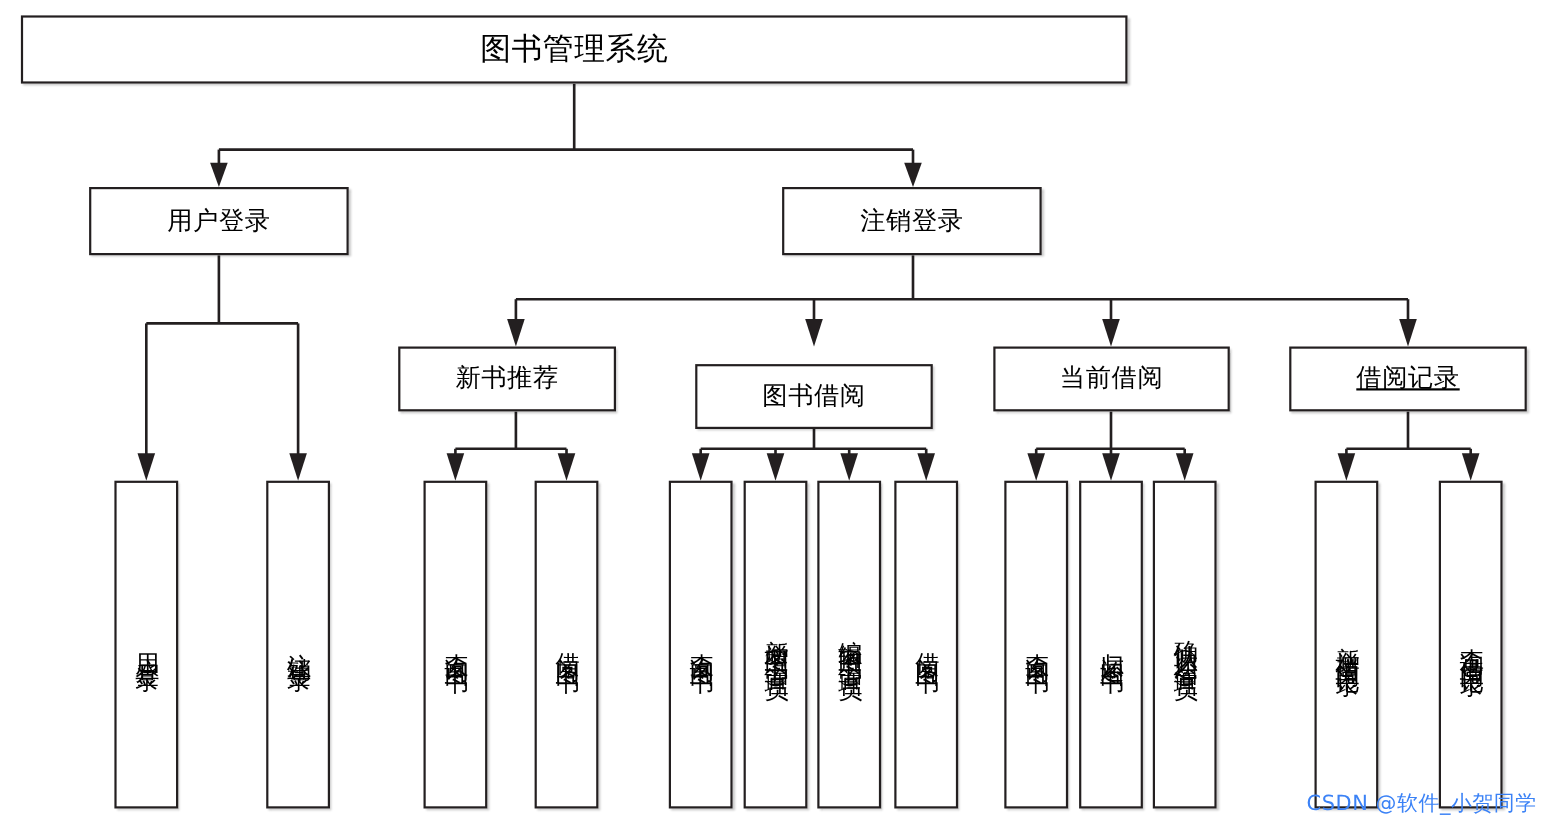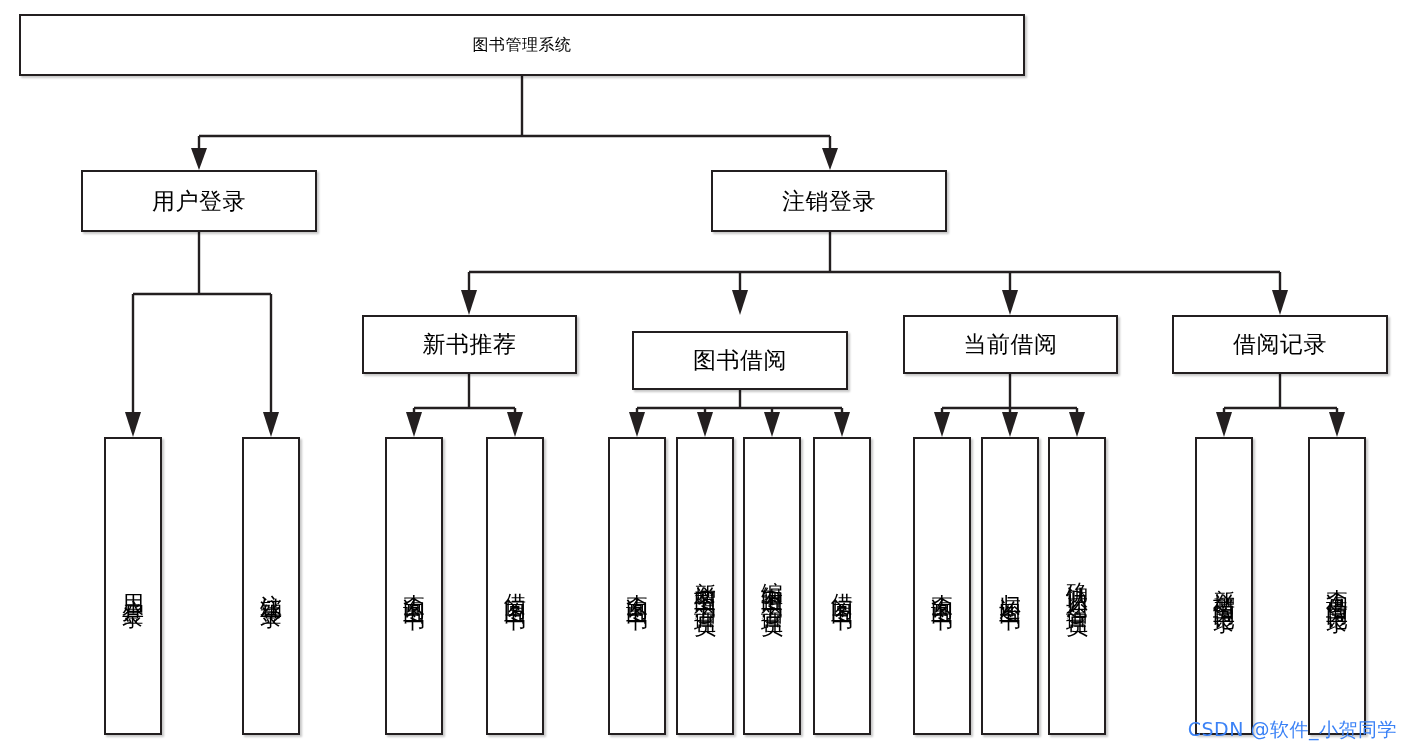--- a/index.html
+++ b/index.html
@@ -56,21 +56,21 @@
     text-align: center;
     white-space: nowrap;
     line-height: 1.16;
   }
   
   .node.horiz .label {
     font-size: 23px;
     letter-spacing: 0.5px;
   }
   .node.root .label {
-    font-size: 16px;
+    font-size: 28px;
   }
   
   .node.vert {
     align-items: center;
     justify-content: center;
   }
   .node.vert .label {
     writing-mode: vertical-rl;
     text-orientation: upright;
     font-size: 22px;
@@ -164,30 +164,30 @@
     <span class="label">图书管理系统</span>
   </div>
 
   <div class="node horiz" style="left:81px; top:170px; width:236px; height:62px;">
     <span class="label">用户登录</span>
   </div>
   <div class="node horiz" style="left:711px; top:170px; width:236px; height:62px;">
     <span class="label">注销登录</span>
   </div>
 
-  <div class="node horiz" style="left:362px; top:315px; width:215px; height:59px;">
+  <div class="node horiz" style="left:362px; top:315px; width:198px; height:59px;">
     <span class="label">新书推荐</span>
   </div>
   <div class="node horiz" style="left:632px; top:331px; width:216px; height:59px;">
     <span class="label">图书借阅</span>
   </div>
   <div class="node horiz" style="left:903px; top:315px; width:215px; height:59px;">
     <span class="label">当前借阅</span>
   </div>
-  <div class="node horiz" style="left:1172px; top:315px; width:216px; height:59px;">
+  <div class="node horiz" style="left:1172px; top:315px; width:216px; height:59px;text-decoration:underline;">
     <span class="label">借阅记录</span>
   </div>
 
   <div class="node vert" style="left:104px; top:437px; width:58px; height:298px;">
     <span class="label">用户登录</span>
   </div>
   <div class="node vert" style="left:242px; top:437px; width:58px; height:298px;">
     <span class="label">注销登录</span>
   </div>
 

